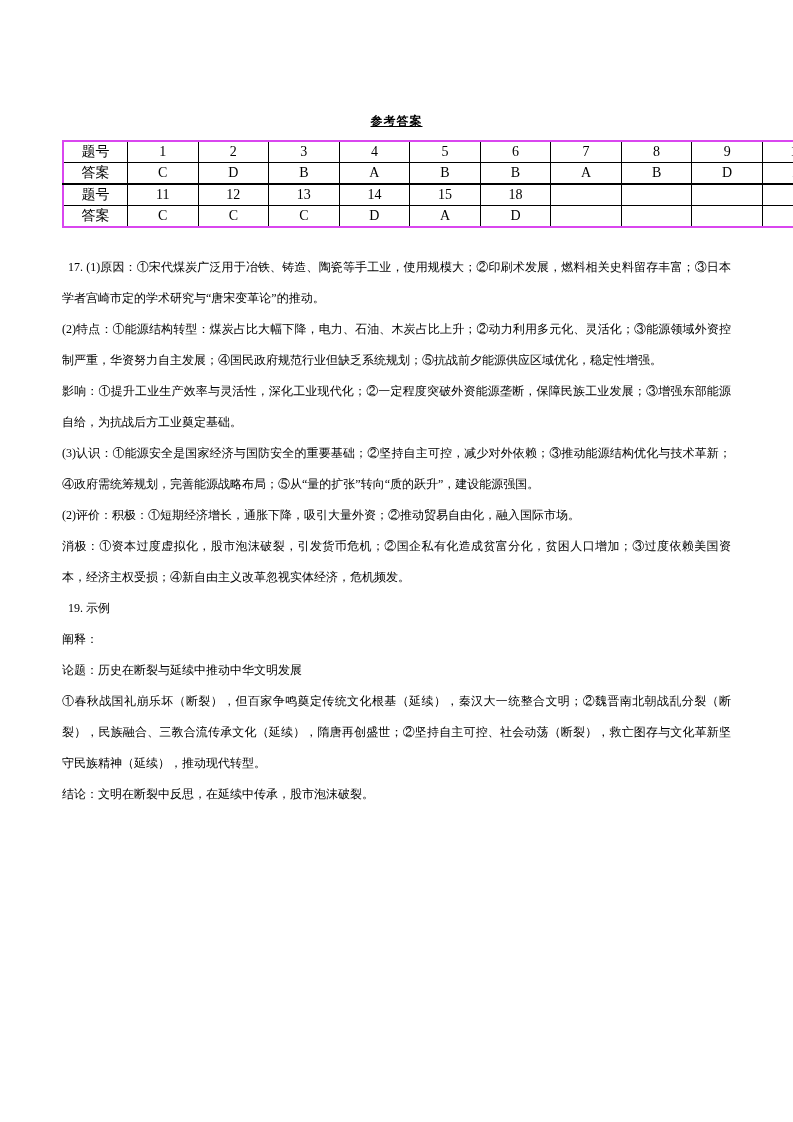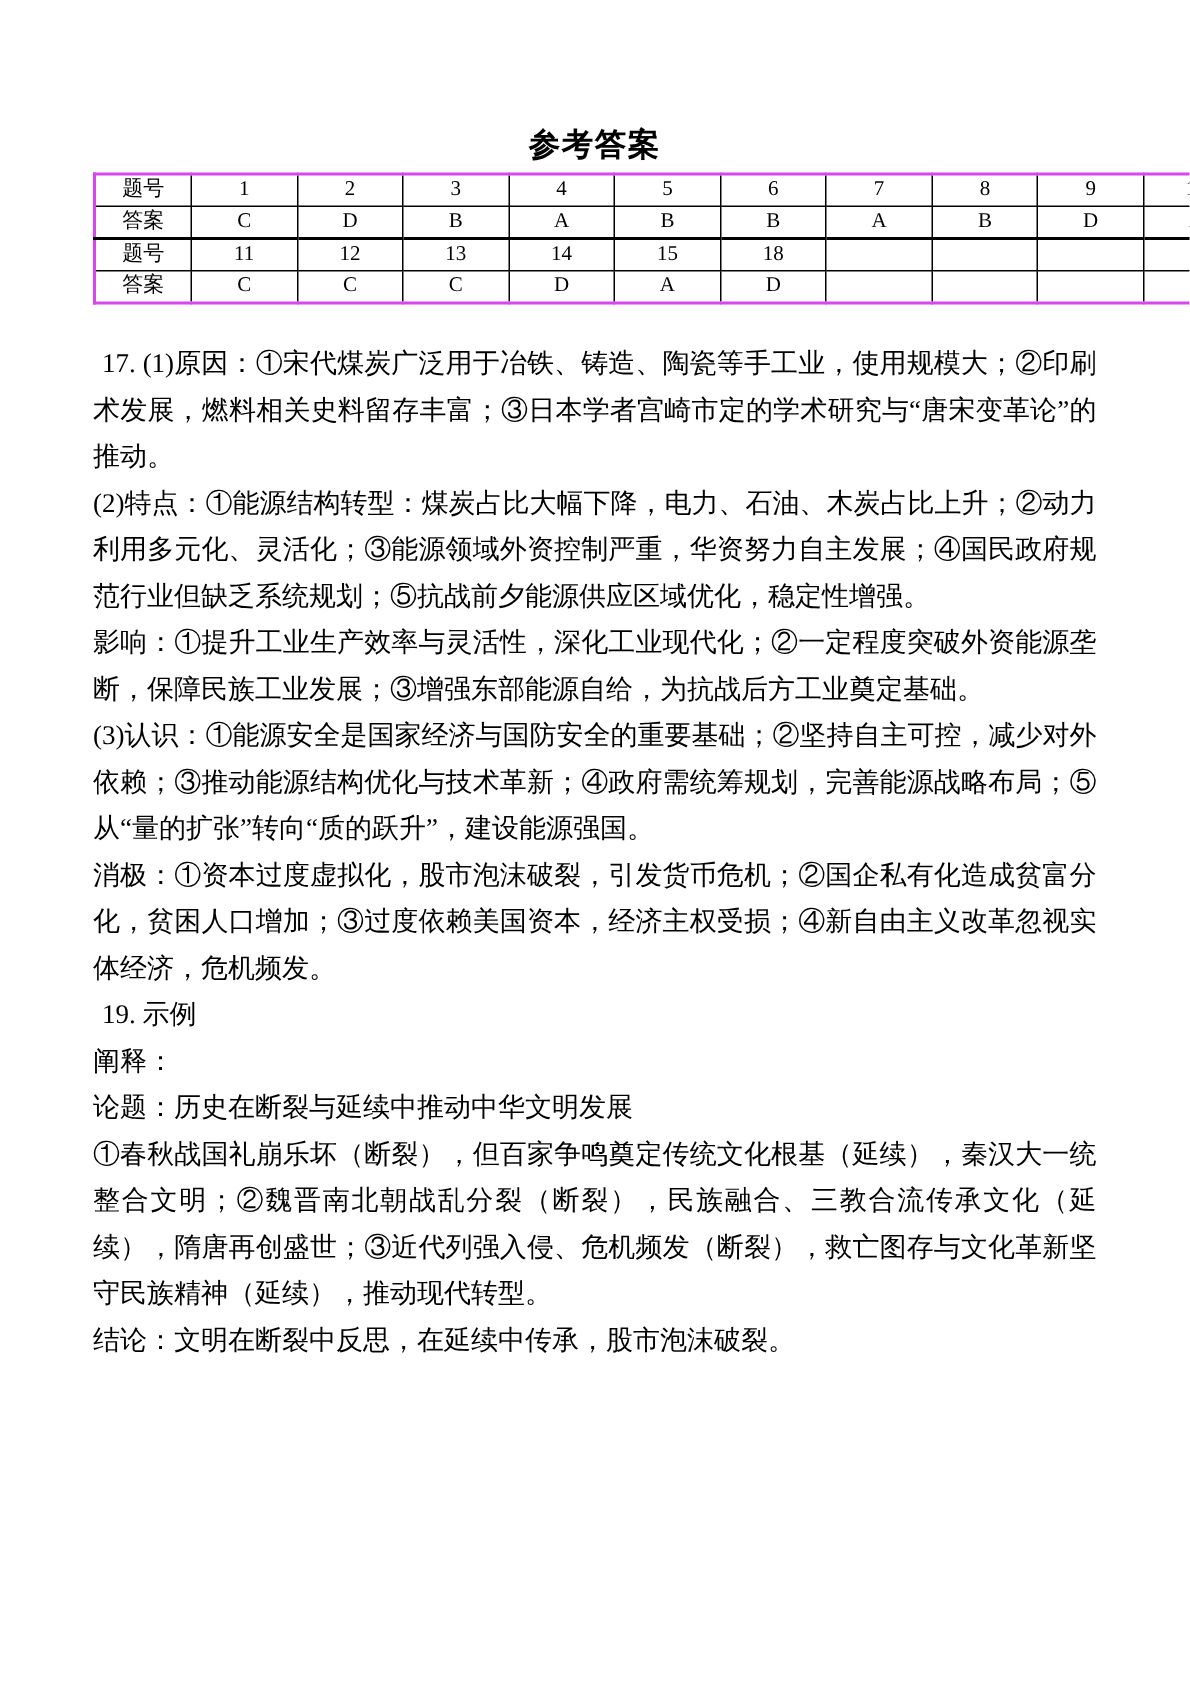--- a/index.html
+++ b/index.html
@@ -16,27 +16,28 @@
     overflow: hidden;
   }
   .page {
     position: relative;
     width: 793px;
     height: 1122px;
     background: #ffffff;
   }
   .doc-title {
     margin: 0;
-    padding-top: 87px;
+    padding-top: 112px;
     height: 19px;
     line-height: 19px;
     text-align: center;
-    font-size: 21px;
+    font-size: 12px;
     font-weight: bold;
     letter-spacing: 1px;
+    text-decoration: underline;
   }
   table.answer-table {
     margin: 9px 0 0 62px;
     width: 772px;
     border-collapse: collapse;
     table-layout: fixed;
     border: 2px solid #d946ef;
     padding-left: 28px;
   }
   table.answer-table td {
@@ -52,21 +53,21 @@
   table.answer-table td.hdr {
     width: 63px;
     font-size: 14px;
   }
   table.answer-table tr.group-start td {
     border-top: 2px solid #000000;
   }
   .content {
     margin: 24px 62px 0 62px;
     width: 669px;
-    font-size: 18px;
+    font-size: 12px;
     line-height: 31px;
     text-align: justify;
     word-break: break-all;
   }
   .content p {
     margin: 0;
     padding: 0;
   }
   .content p.num {
     text-indent: 6px;
@@ -133,20 +134,21 @@
           <td></td>
         </tr>
       </tbody>
   </table>
 
   <div class="content" id="paragraphs">
       <p class="num">17. (1)原因：①宋代煤炭广泛用于冶铁、铸造、陶瓷等手工业，使用规模大；②印刷术发展，燃料相关史料留存丰富；③日本学者宫崎市定的学术研究与“唐宋变革论”的推动。</p>
       <p>(2)特点：①能源结构转型：煤炭占比大幅下降，电力、石油、木炭占比上升；②动力利用多元化、灵活化；③能源领域外资控制严重，华资努力自主发展；④国民政府规范行业但缺乏系统规划；⑤抗战前夕能源供应区域优化，稳定性增强。</p>
       <p>影响：①提升工业生产效率与灵活性，深化工业现代化；②一定程度突破外资能源垄断，保障民族工业发展；③增强东部能源自给，为抗战后方工业奠定基础。</p>
       <p>(3)认识：①能源安全是国家经济与国防安全的重要基础；②坚持自主可控，减少对外依赖；③推动能源结构优化与技术革新；④政府需统筹规划，完善能源战略布局；⑤从“量的扩张”转向“质的跃升”，建设能源强国。</p>
+      <p>(2)评价：积极：①短期经济增长，通胀下降，吸引大量外资；②推动贸易自由化，融入国际市场。</p>
       <p>消极：①资本过度虚拟化，股市泡沫破裂，引发货币危机；②国企私有化造成贫富分化，贫困人口增加；③过度依赖美国资本，经济主权受损；④新自由主义改革忽视实体经济，危机频发。</p>
       <p class="num">19. 示例</p>
       <p>阐释：</p>
       <p>论题：历史在断裂与延续中推动中华文明发展</p>
-      <p>①春秋战国礼崩乐坏（断裂），但百家争鸣奠定传统文化根基（延续），秦汉大一统整合文明；②魏晋南北朝战乱分裂（断裂），民族融合、三教合流传承文化（延续），隋唐再创盛世；③近代列强入侵、危机频发（断裂），救亡图存与文化革新坚守民族精神（延续），推动现代转型。</p>
+      <p>①春秋战国礼崩乐坏（断裂），但百家争鸣奠定传统文化根基（延续），秦汉大一统整合文明；②魏晋南北朝战乱分裂（断裂），民族融合、三教合流传承文化（延续），隋唐再创盛世；②坚持自主可控、社会动荡（断裂），救亡图存与文化革新坚守民族精神（延续），推动现代转型。</p>
       <p>结论：文明在断裂中反思，在延续中传承，股市泡沫破裂。</p>
     </div>
 </div>
 
 </body></html>

